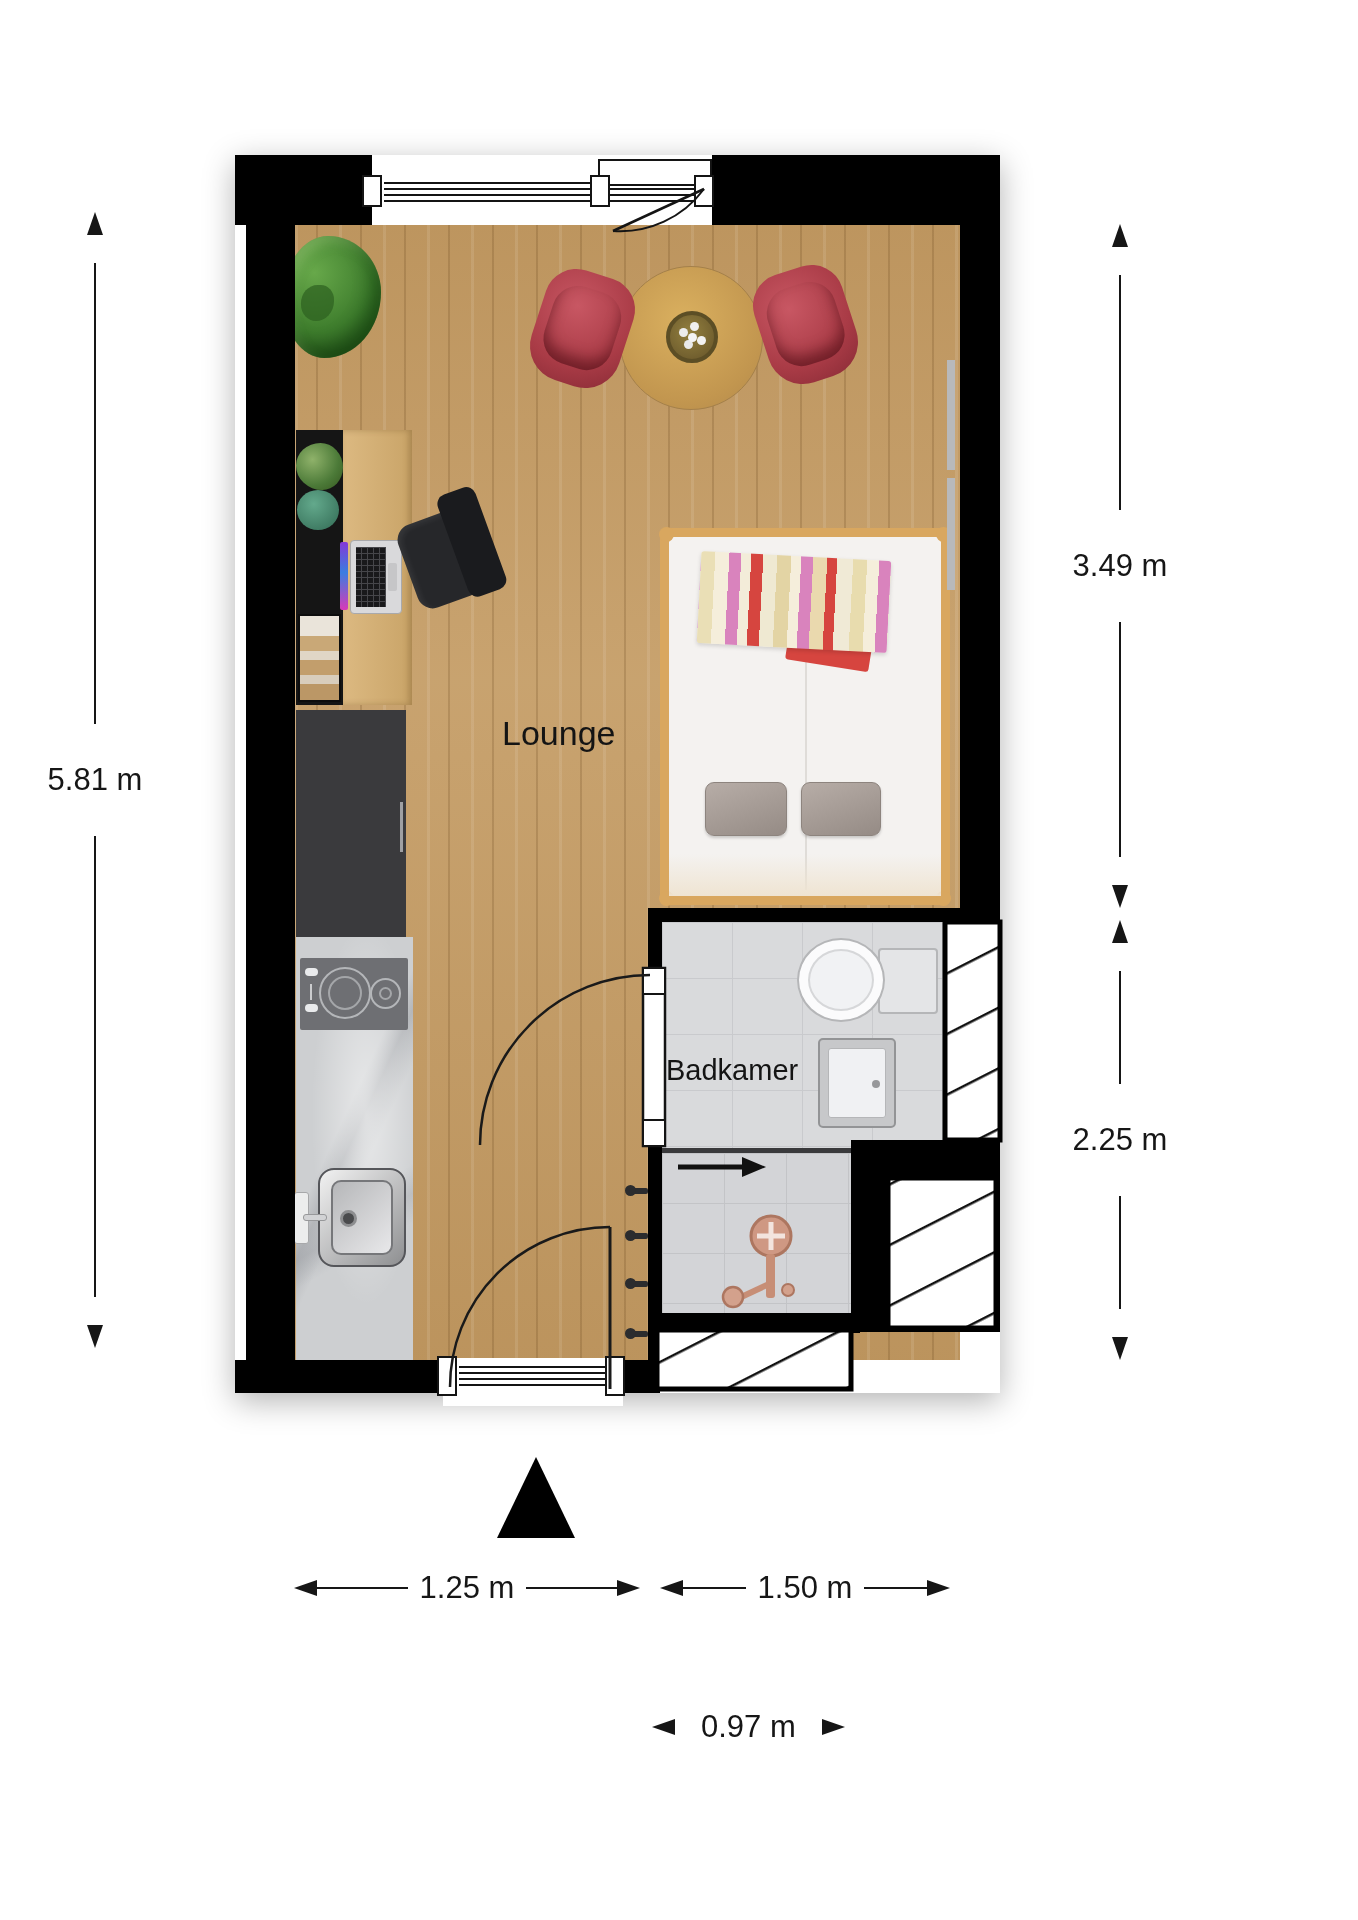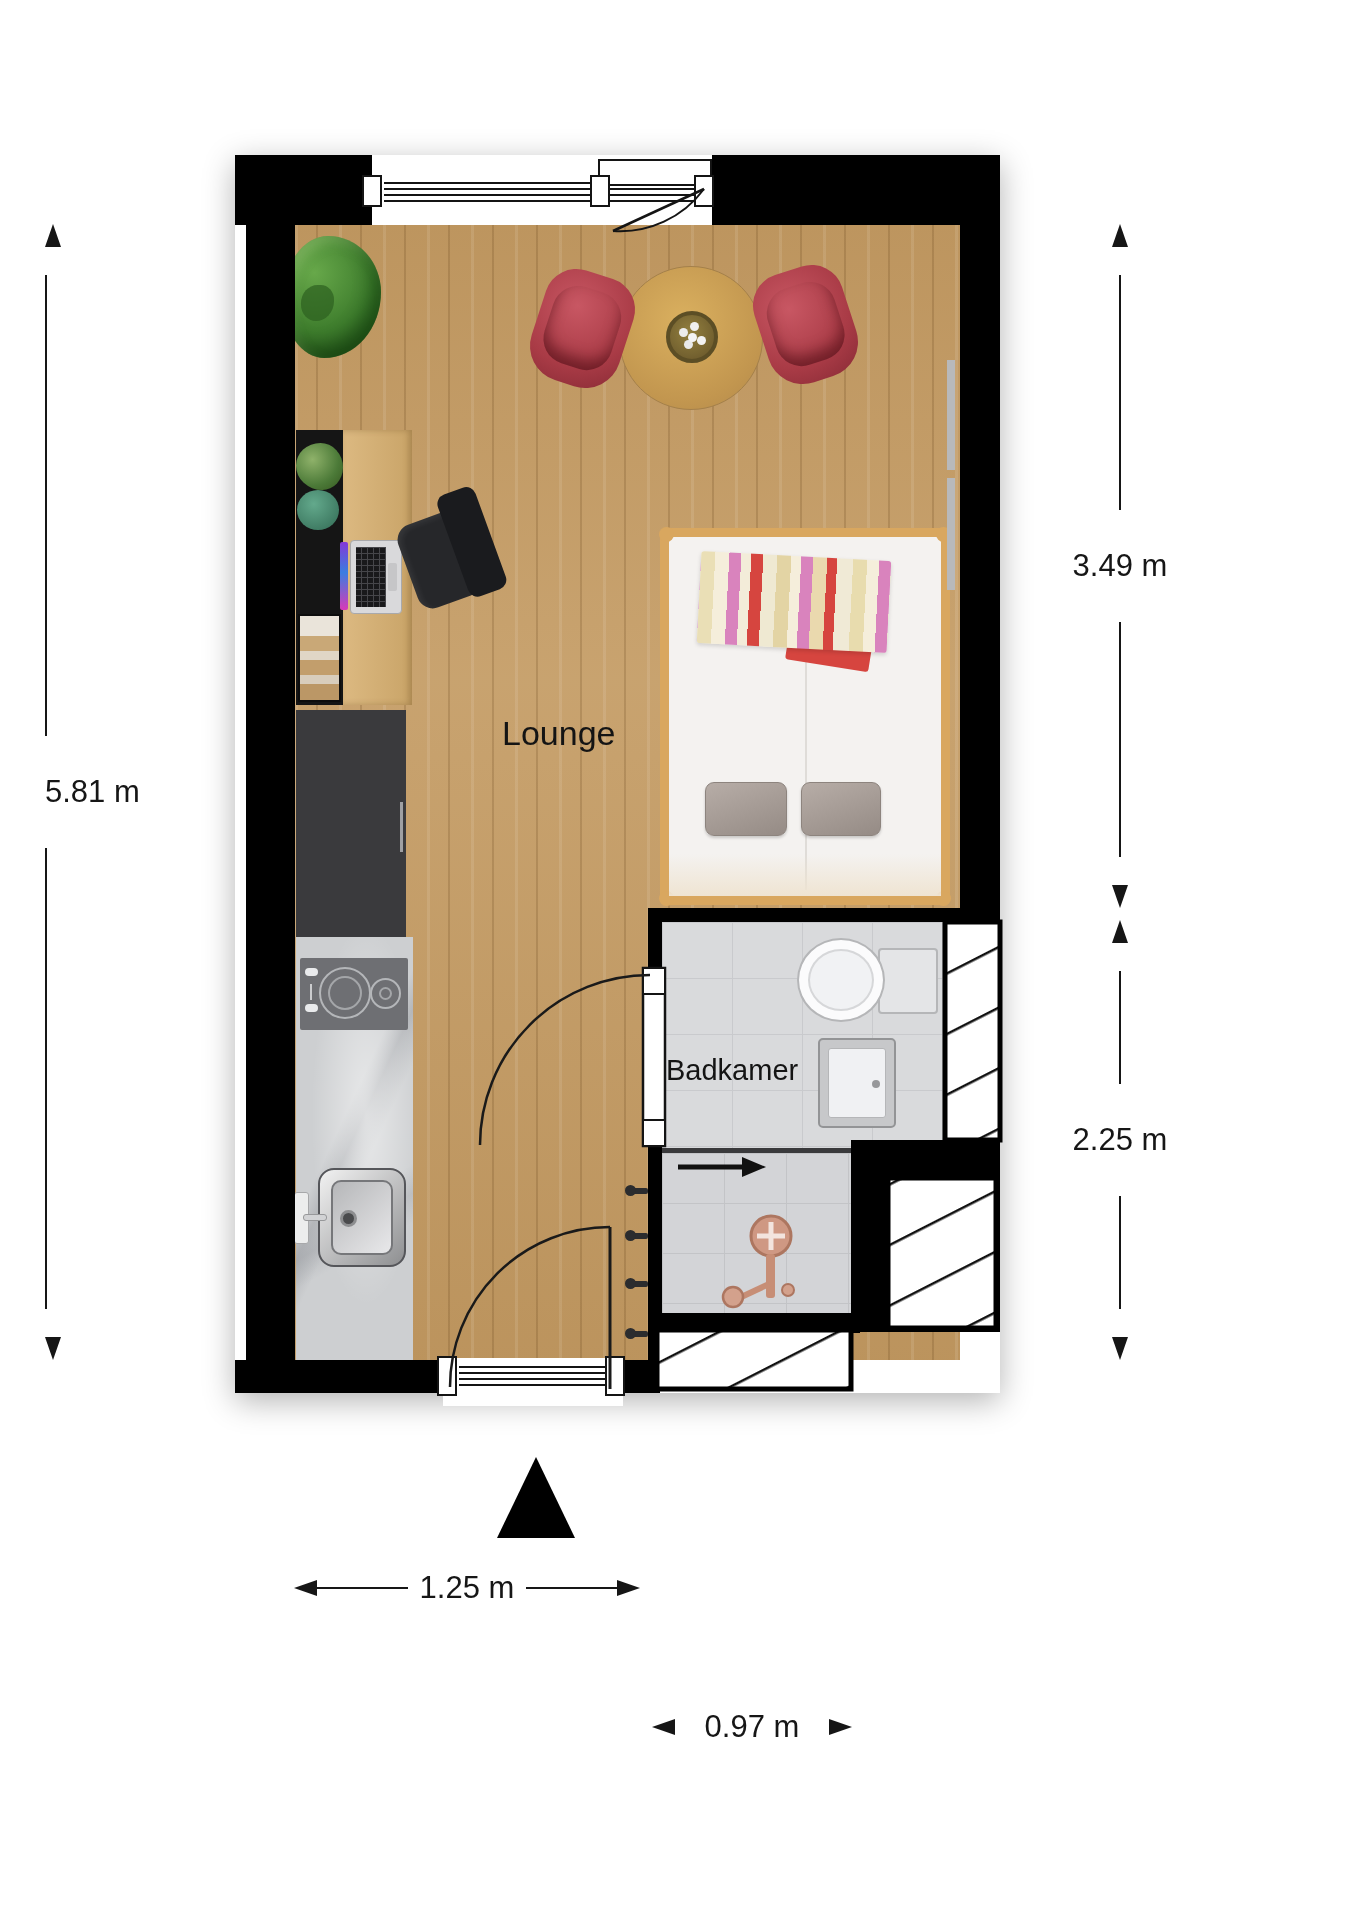--- a/index.html
+++ b/index.html
@@ -15,21 +15,21 @@
   .dim .ln { flex:1 1 auto; height:2px; background:#161616; }
   .dim .lbl { padding:0 12px; white-space:nowrap; }
   .dim .ah { width:0; height:0; flex:0 0 auto; }
   .dim .ah.left  { border-top:8px solid transparent; border-bottom:8px solid transparent; border-right:23px solid #161616; }
   .dim .ah.right { border-top:8px solid transparent; border-bottom:8px solid transparent; border-left:23px solid #161616; }
   .dim.v { flex-direction:column;gap:28px; }
   .dim.v .ln { width:2px; height:auto; flex:1 1 auto; }
   .dim.v .lbl { padding:10px 0; }
   .dim.v .ah.up   { border-left:8px solid transparent; border-right:8px solid transparent; border-bottom:23px solid #161616; }
   .dim.v .ah.down { border-left:8px solid transparent; border-right:8px solid transparent; border-top:23px solid #161616; }
-  .dim.compact { justify-content:space-between; }
+  .dim.compact { justify-content:flex-start;gap:16px; }
   .dim.compact .lbl { padding:0 10px; }
 
   
   .plan-shadow { left:235px; top:155px; width:765px; height:1238px; box-shadow:0 8px 30px rgba(0,0,0,.30); }
   .floor {
     left:295px; top:225px; width:665px; height:1135px; background-color:#c59d66;
     background-image:
       repeating-linear-gradient(90deg, rgba(255,255,255,.10) 0 3px, rgba(255,255,255,0) 3px 21px, rgba(96,62,22,.20) 21px 23px, rgba(255,255,255,0) 23px 44px),
       linear-gradient(180deg, rgba(120,80,30,.10), rgba(255,255,255,.06) 40%, rgba(120,80,30,.12));
   }
@@ -298,21 +298,21 @@
     <rect x="766" y="1254" width="9" height="44" rx="3" fill="#c78e76"></rect>
     <line x1="769" y1="1284" x2="737" y2="1299" stroke="#c78e76" stroke-width="6"></line>
     <circle cx="733" cy="1297" r="10" fill="#d3a18c" stroke="#ad7660" stroke-width="2.5"></circle>
     <circle cx="788" cy="1290" r="6" fill="#d3a18c" stroke="#ad7660" stroke-width="2"></circle>
   </svg>
 
   <div class="room-label lbl-lounge zi6">Lounge</div>
   <div class="room-label lbl-badkamer zi6">Badkamer</div>
 
 
-  <div class="dim v zi9" style="left:45px; top:224px; width:100px; height:1136px; align-items:flex-start">
+  <div class="dim v zi9" style="left:45px; top:212px; width:100px; height:1136px; align-items:center">
     <span class="ah up"></span>
     <span class="ln"></span>
     <span class="lbl">5.81 m</span>
     <span class="ln"></span>
     <span class="ah down"></span>
   </div>
 
   <div class="dim v zi9" style="left:1070px; top:224px; width:100px; height:684px; align-items:center">
     <span class="ah up"></span>
     <span class="ln"></span>
@@ -331,20 +331,27 @@
 
 
   <div class="dim zi9" style="left:294px; top:1566px; width:346px; height:44px">
     <span class="ah left"></span>
     <span class="ln"></span>
     <span class="lbl">1.25 m</span>
     <span class="ln"></span>
     <span class="ah right"></span>
   </div>
 
+  <div class="dim zi9" style="left:660px; top:1566px; width:290px; height:44px">
+    <span class="ah left"></span>
+    <span class="ln"></span>
+    <span class="lbl">1.50 m</span>
+    <span class="ln"></span>
+    <span class="ah right"></span>
+  </div>
 
   <div class="dim compact zi9" style="left:652px; top:1705px; width:200px; height:44px">
     <span class="ah left"></span>
     <span class="lbl">0.97 m</span>
     <span class="ah right"></span>
   </div>
 
 
 </div>
 

